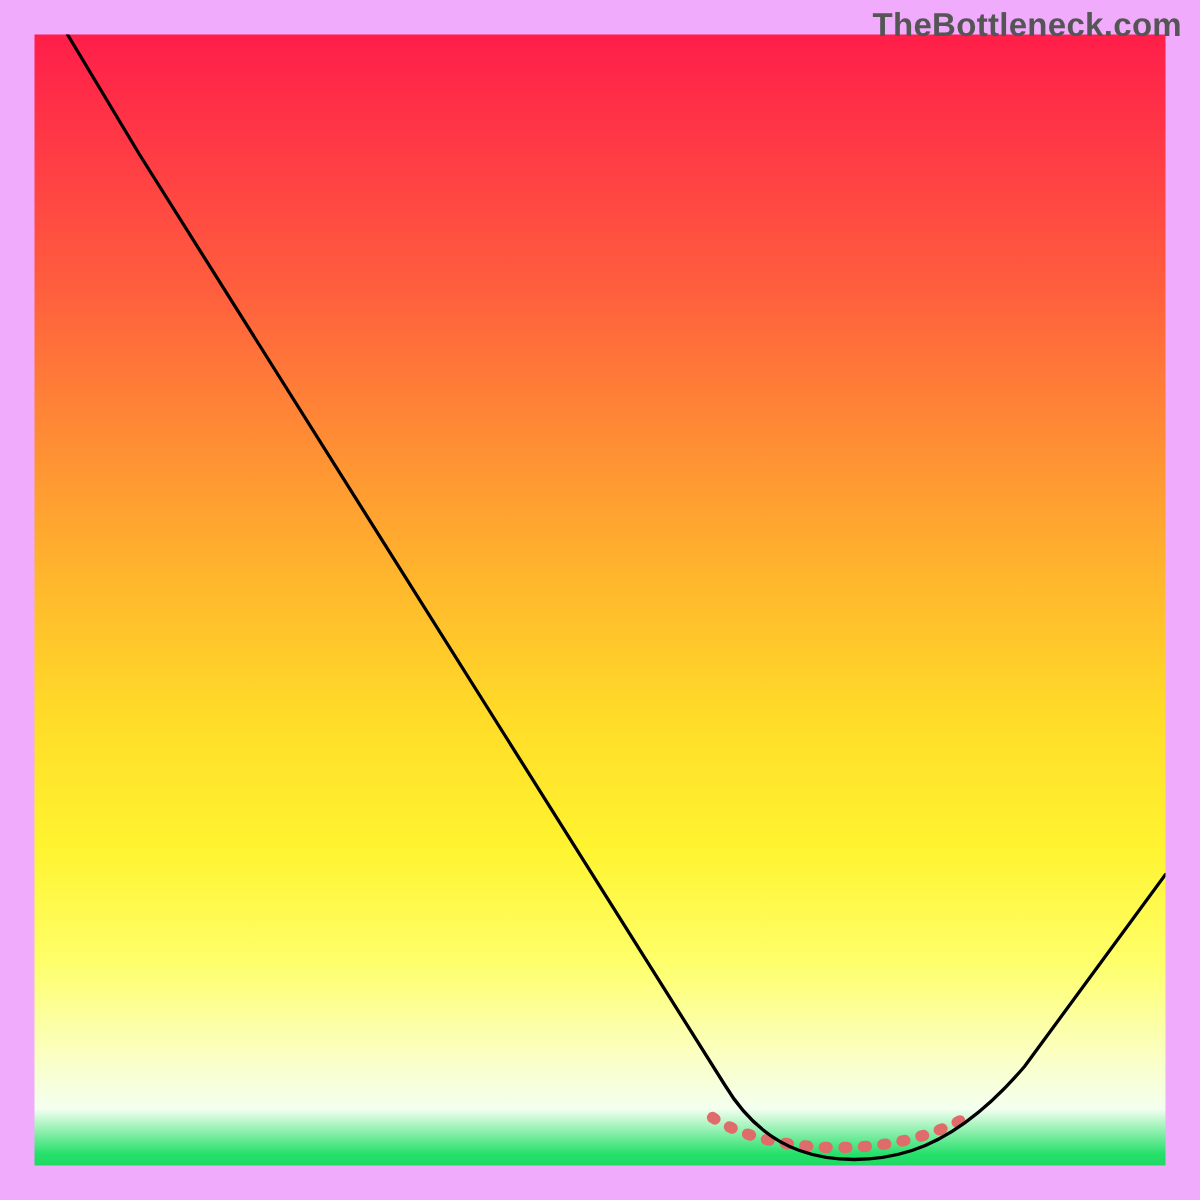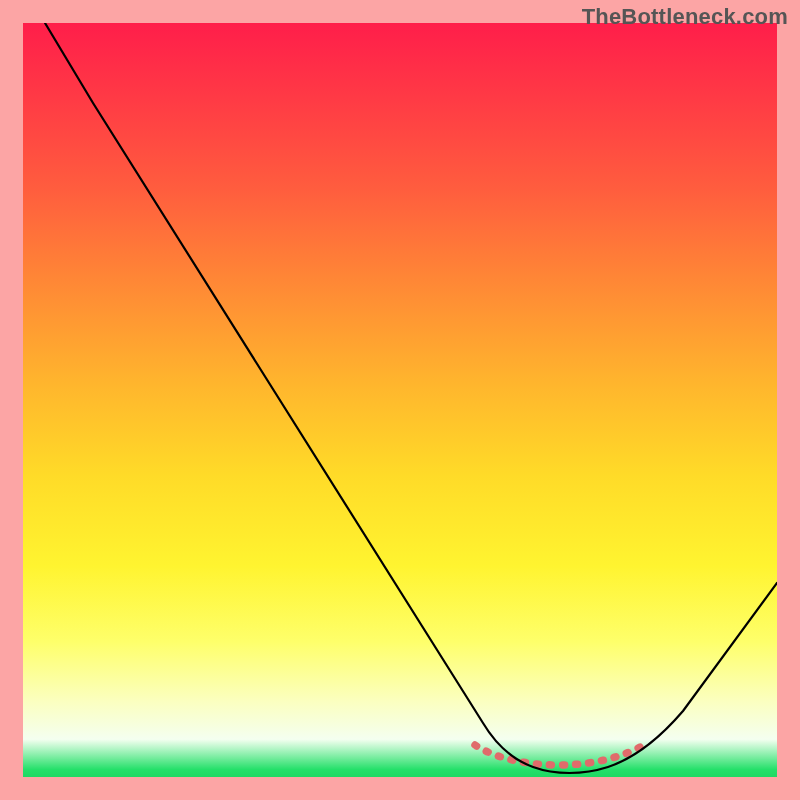--- a/index.html
+++ b/index.html
@@ -8,21 +8,21 @@
     width: 800px;
     height: 800px;
     overflow: hidden;
     background: #000;
     font-family: Arial, Helvetica, sans-serif;
   }
   .frame {
     position: relative;
     width: 800px;
     height: 800px;
-    background: #fca5a5;
+    background: #f0abfc;
   }
   .watermark {
     position: absolute;
     top: 4px;
     right: 12px;
     color: #555;
     font-size: 22px;
     font-weight: 600;
     letter-spacing: 0.2px;
     z-index: 20;

